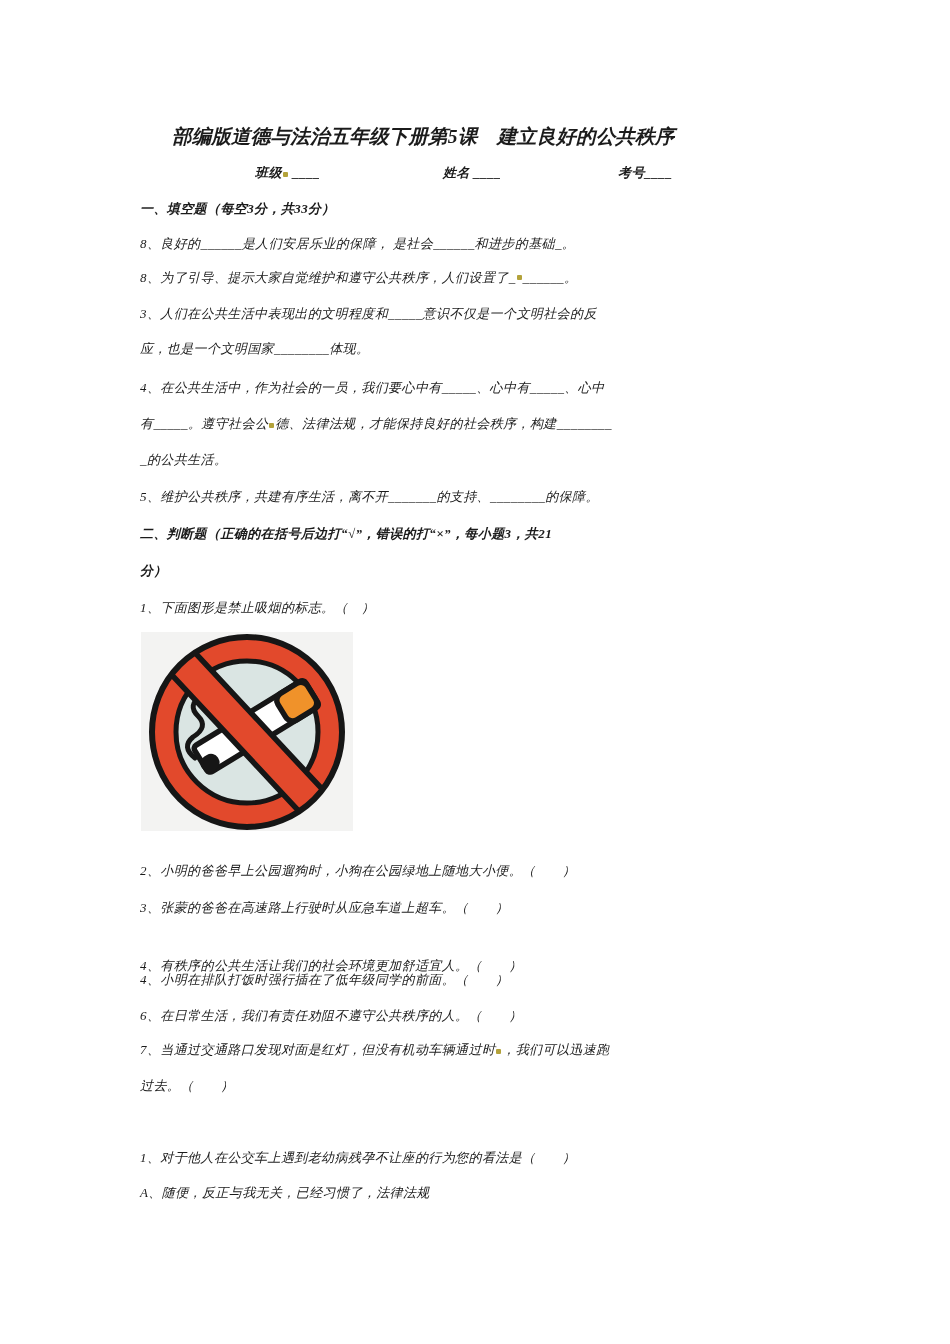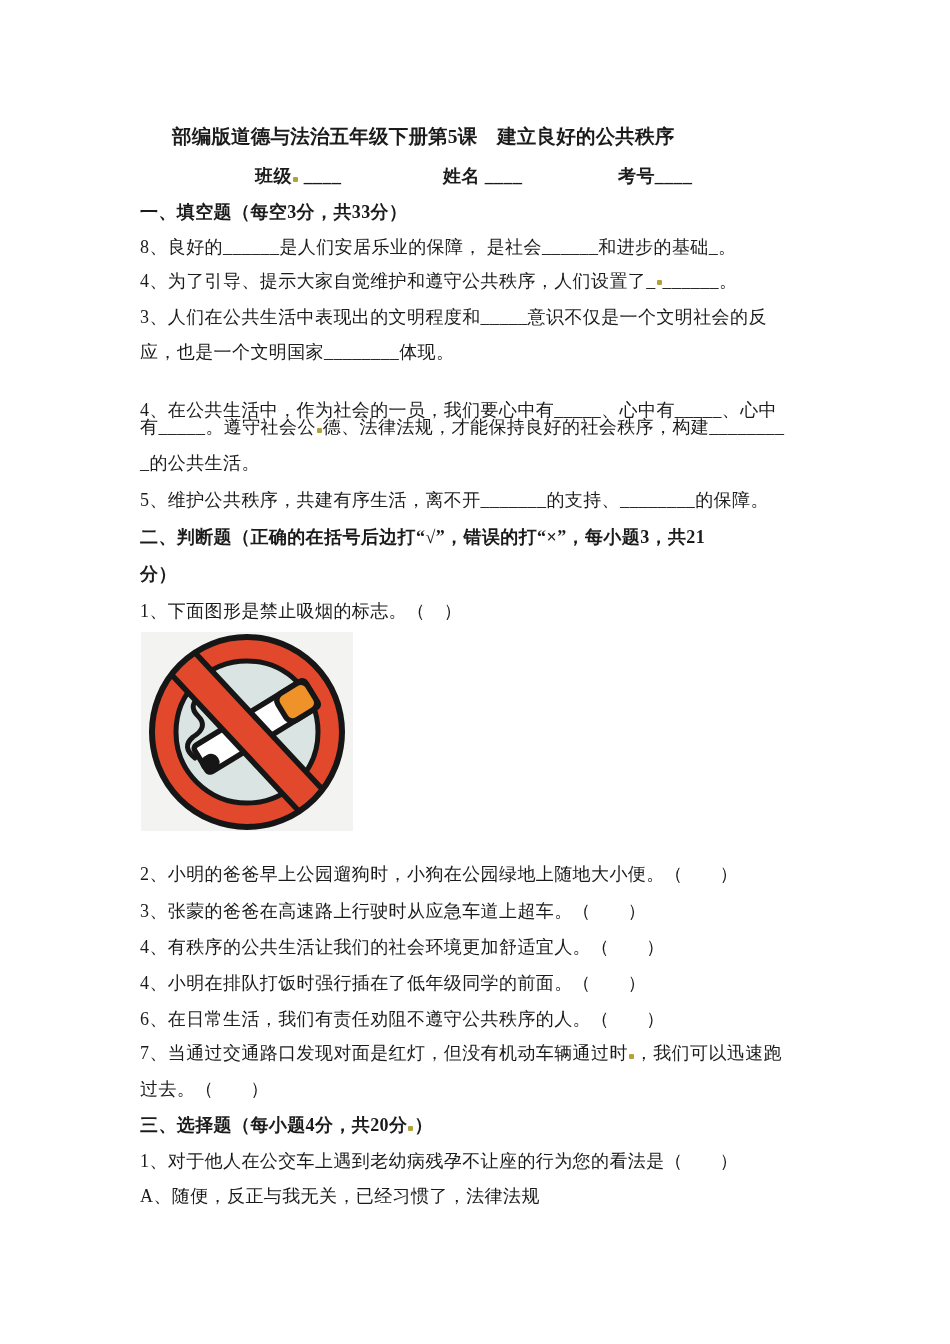--- a/index.html
+++ b/index.html
@@ -1,22 +1,23 @@
 <!DOCTYPE html>
 <html style="--text: #1b1b1b; --annotation-dot: #b3a23a; --sign-red: #e2492c; --sign-interior: #dae5e3; --sign-orange: #f0922a; --sign-outline: #161616; --sign-bg: #f3f3f2;"><head>
 <meta charset="utf-8">
 <style>
   html,body{margin:0;padding:0;background:#ffffff;}
   .page{
     position:relative;width:950px;height:1344px;background:#ffffff;overflow:hidden;
     font-family:"Liberation Serif","DejaVu Serif",serif;
     color:var(--text,#1b1b1b);
+    font-style:italic;
   }
   .ln{
-    position:absolute;left:140px;font-size:18px;line-height:1.15;
+    position:absolute;left:140px;font-size:13px;line-height:1.15;
     white-space:nowrap;letter-spacing:0.4px;
   }
   .b{font-weight:bold;}
   .title{left:172px;font-size:19.5px;letter-spacing:0.2px;}
   .dot{
     display:inline-block;width:5px;height:5px;border-radius:1px;
     background:var(--annotation-dot,#b3a23a);
     margin:0 1px 2px 1px;vertical-align:baseline;
   }
   .dot.low{margin-bottom:0;}
@@ -38,24 +39,24 @@
 
   <div class="ln b title" style="top:126px">部编版道德与法治五年级下册第5课　建立良好的公共秩序</div>
 
   <div class="ln b" style="left:255px;top:166px"><span>班级</span><span class="dot low"></span> <span>____</span></div>
   <div class="ln b" style="left:443px;top:166px"><span>姓名</span> <span>____</span></div>
   <div class="ln b" style="left:618px;top:166px"><span>考号</span><span>____</span></div>
 
   <div class="ln b" style="top:202px">一、填空题（每空3分，共33分）</div>
 
   <div class="ln" style="top:237px">8、良好的______是人们安居乐业的保障， 是社会______和进步的基础_。</div>
-  <div class="ln" style="top:271px"><span>4、为了引导、提示大家自觉维护和遵守公共秩序，人们设置了_</span><span class="dot"></span><span>______。</span></div>
+  <div class="ln" style="top:271px"><span>8、为了引导、提示大家自觉维护和遵守公共秩序，人们设置了_</span><span class="dot"></span><span>______。</span></div>
   <div class="ln" style="top:307px">3、人们在公共生活中表现出的文明程度和_____意识不仅是一个文明社会的反</div>
   <div class="ln" style="top:342px">应，也是一个文明国家________体现。</div>
-  <div class="ln" style="top:400px">4、在公共生活中，作为社会的一员，我们要心中有_____、心中有_____、心中</div>
+  <div class="ln" style="top:381px">4、在公共生活中，作为社会的一员，我们要心中有_____、心中有_____、心中</div>
   <div class="ln" style="top:417px"><span>有_____。遵守社会公</span><span class="dot low"></span><span>德、法律法规，才能保持良好的社会秩序，构建________</span></div>
   <div class="ln" style="top:453px">_的公共生活。</div>
   <div class="ln" style="top:490px">5、维护公共秩序，共建有序生活，离不开_______的支持、________的保障。</div>
 
   <div class="ln b" style="top:527px">二、判断题（正确的在括号后边打“√”，错误的打“×”，每小题3，共21</div>
   <div class="ln b" style="top:564px">分）</div>
 
   <div class="ln" style="top:601px">1、下面图形是禁止吸烟的标志。（　）</div>
 
   <div class="sign-wrap">
@@ -76,24 +77,23 @@
       </g>
       <g clip-path="url(#bandclip)">
         <rect class="sband" x="6" y="84" width="200" height="32" transform="rotate(47 106 100)"></rect>
       </g>
       <circle class="sout" cx="106" cy="100" r="95" stroke-width="6"></circle>
     </svg>
   </div>
 
   <div class="ln" style="top:864px">2、小明的爸爸早上公园遛狗时，小狗在公园绿地上随地大小便。（　　）</div>
   <div class="ln" style="top:901px">3、张蒙的爸爸在高速路上行驶时从应急车道上超车。（　　）</div>
-  <div class="ln" style="top:937px">4、有秩序的公共生活让我们的社会环境更加舒适宜人。（　　）</div>
+  <div class="ln" style="top:959px">4、有秩序的公共生活让我们的社会环境更加舒适宜人。（　　）</div>
   <div class="ln" style="top:973px">4、小明在排队打饭时强行插在了低年级同学的前面。（　　）</div>
   <div class="ln" style="top:1009px">6、在日常生活，我们有责任劝阻不遵守公共秩序的人。（　　）</div>
   <div class="ln" style="top:1043px"><span>7、当通过交通路口发现对面是红灯，但没有机动车辆通过时</span><span class="dot low"></span><span>，我们可以迅速跑</span></div>
   <div class="ln" style="top:1079px">过去。（　　）</div>
 
-  <div class="ln b" style="top:1115px"><span>三、选择题（每小题4分，共20分</span><span class="dot low"></span><span>）</span></div>
 
   <div class="ln" style="top:1151px">1、对于他人在公交车上遇到老幼病残孕不让座的行为您的看法是（　　）</div>
   <div class="ln" style="top:1186px">A、随便，反正与我无关，已经习惯了，法律法规</div>
 
 </div>
 
 </body></html>

